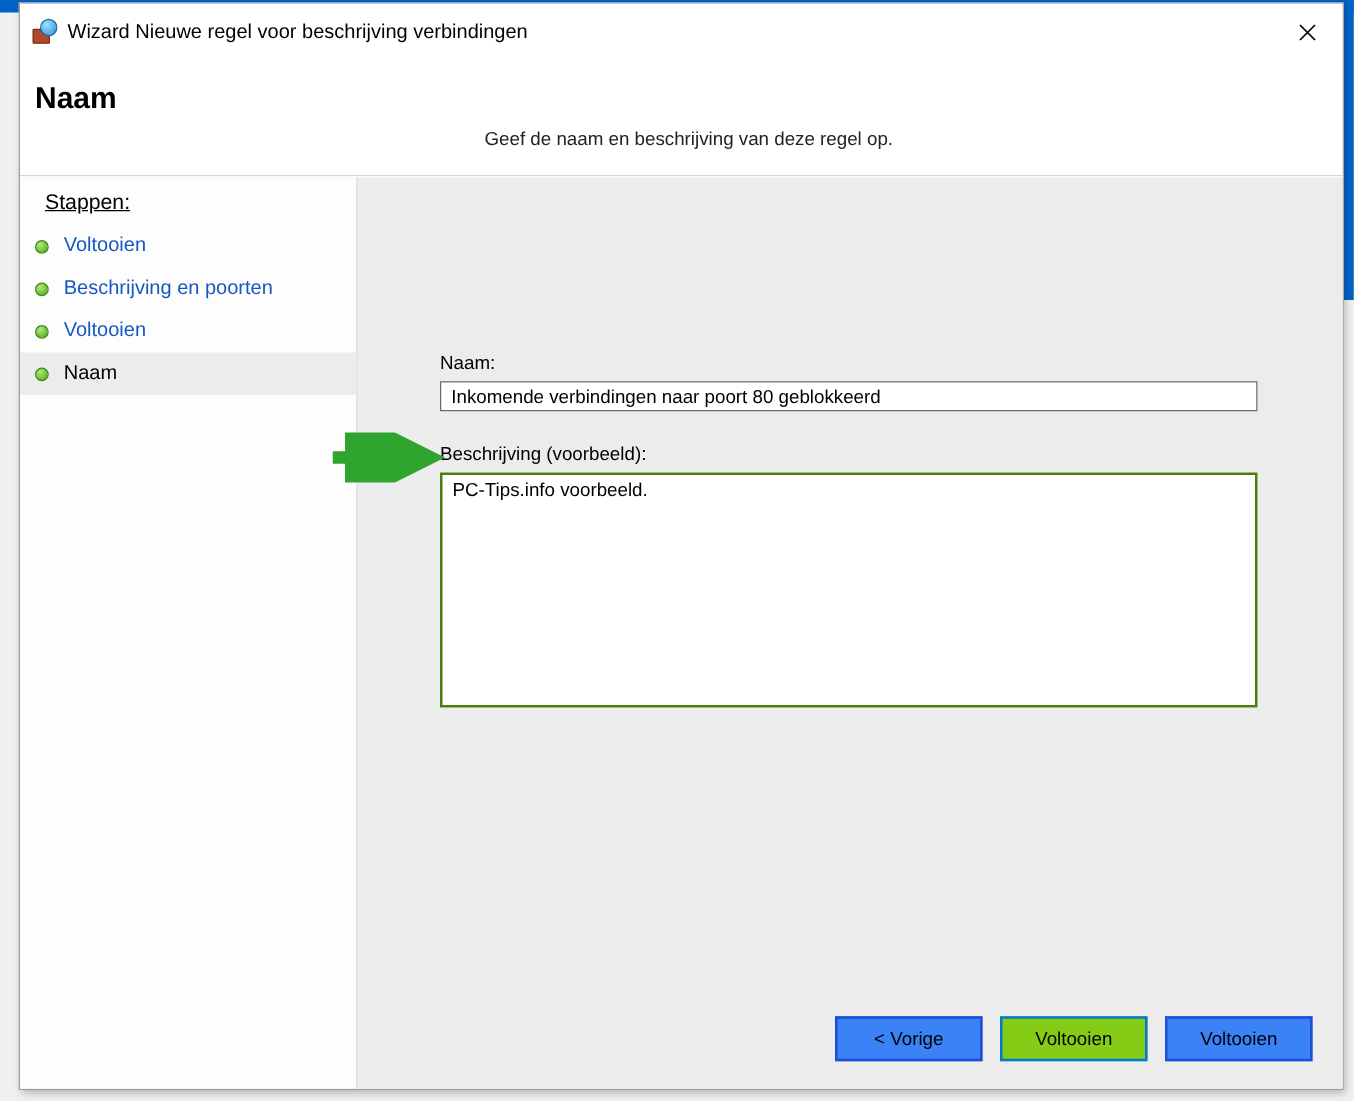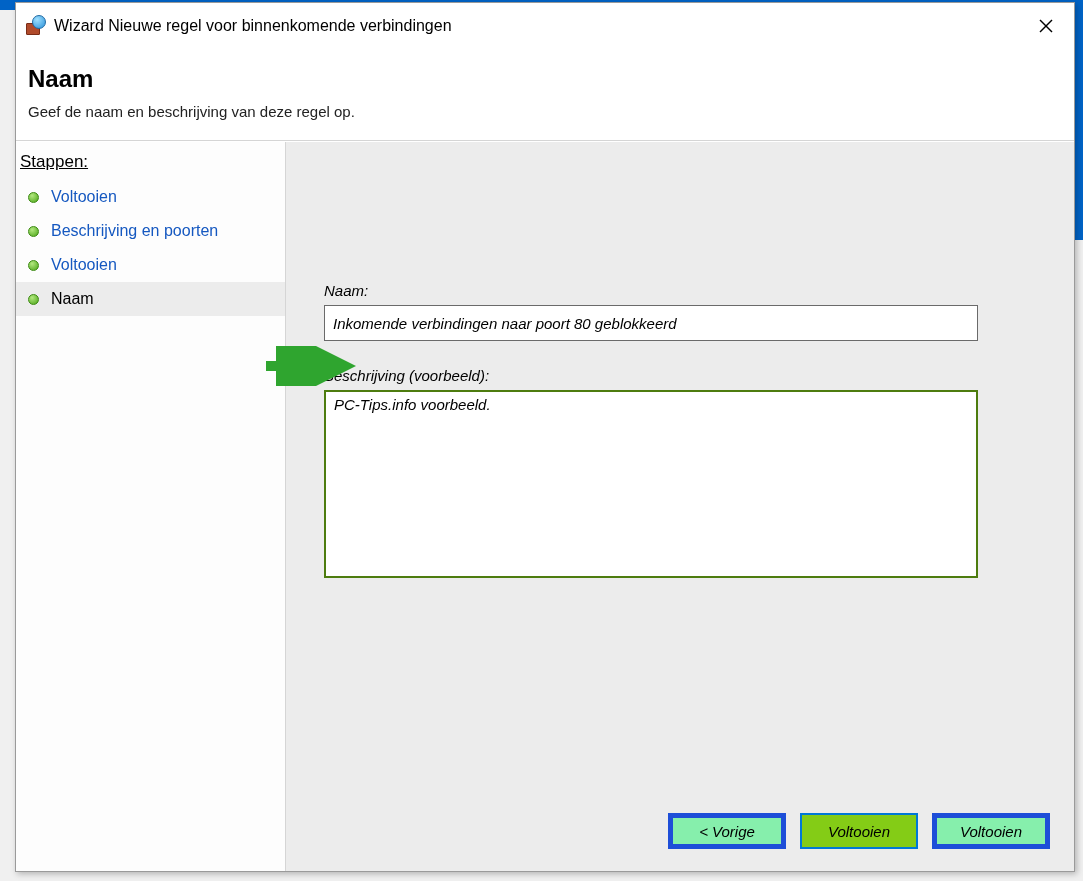--- a/index.html
+++ b/index.html
@@ -78,38 +78,39 @@
     background:#fff;
   }
   .page-name {
     font-size: 24px;
     font-weight: bold;
     margin: 0 0 10px 0;
   }
   .page-desc {
     font-size: 15px;
     color: #222;
+    text-align: center;
   }
   .body {
     flex: 1;
     display: flex;
     background: #ececec;
     border-top: 1px solid #fff;
     position: relative;
     overflow: hidden;
   }
   .sidebar {
     width: 270px;
     background: #fdfdfd;
     border-right: 1px solid #d5d5d5;
     padding: 4px 0 0 0;
   }
   .sidebar-title {
     font-size: 17px;
-    padding: 6px 10px 8px 4px;
+    padding: 6px 10px 8px 20px;
     text-decoration: underline;
     color: #000;
   }
   .step {
     display:flex; align-items:center;
     padding: 8px 10px 8px 12px;
     gap: 12px;
     font-size: 16px;
     cursor: pointer;
   }
@@ -122,30 +123,29 @@
     width: 11px; height: 11px;
     border-radius: 50%;
     background: radial-gradient(circle at 35% 30%, #b3e87f, #4aa516);
     border: 1px solid #3c8a12;
     flex-shrink: 0;
   }
   .content {
     flex:1;
     position: relative;
     background: #ececec;
-    padding: 140px 66px 0 38px;
-    font-style: italic;
+    padding: 140px 66px 0 66px;
   }
   .form-label {
     font-size: 15px;
     margin-bottom: 6px;
     color: #000;
   }
   .text-input {
-    width: 654px; height: 36px;
+    width: 654px; height: 24px;
     border: 1px solid #6a6a6a;
     background: #fff;
     padding: 4px 8px;
     font: inherit;
     font-size: 15px;
   }
   .text-area {
     width: 654px; height: 188px;
     border: 2px solid #4d7c0f;
     background: #fff;
@@ -160,22 +160,22 @@
     left: -20px; top: 204px;
     pointer-events:none;
   }
   .button-row {
     position: absolute;
     right: 24px; bottom: 22px;
     display:flex; gap: 14px;
   }
   .btn {
     width: 118px; height: 36px;
-    background: #86efac;
-    border: 5px solid #1d4ed8;
+    background: #3b82f6;
+    border: 2px solid #1d4ed8;
     font: inherit;
     font-size: 15px;
     cursor: pointer;
   }
   .btn.default {
     border: 2px solid #0078d7;
     background: #84cc16;
   }
 </style>
 </head>
@@ -185,21 +185,21 @@
 <div class="top-blue"></div>
 <div class="right-blue"></div>
 
 <div class="window">
 
   <div class="titlebar">
     <span class="app-icon">
       <span class="wall"></span>
         <span class="globe"></span>
     </span>
-    <span class="title-text">Wizard Nieuwe regel voor binnenkomende verbindingen</span>
+    <span class="title-text">Wizard Nieuwe regel voor beschrijving verbindingen</span>
     <span class="close-btn">
       <svg viewBox="0 0 14 14">
         <line x1="1" y1="1" x2="13" y2="13" stroke="#000" stroke-width="1.4"></line>
         <line x1="13" y1="1" x2="1" y2="13" stroke="#000" stroke-width="1.4"></line>
       </svg>
     </span>
   </div>
 
   <div class="header-area">
     <div class="page-name">Naam</div>

